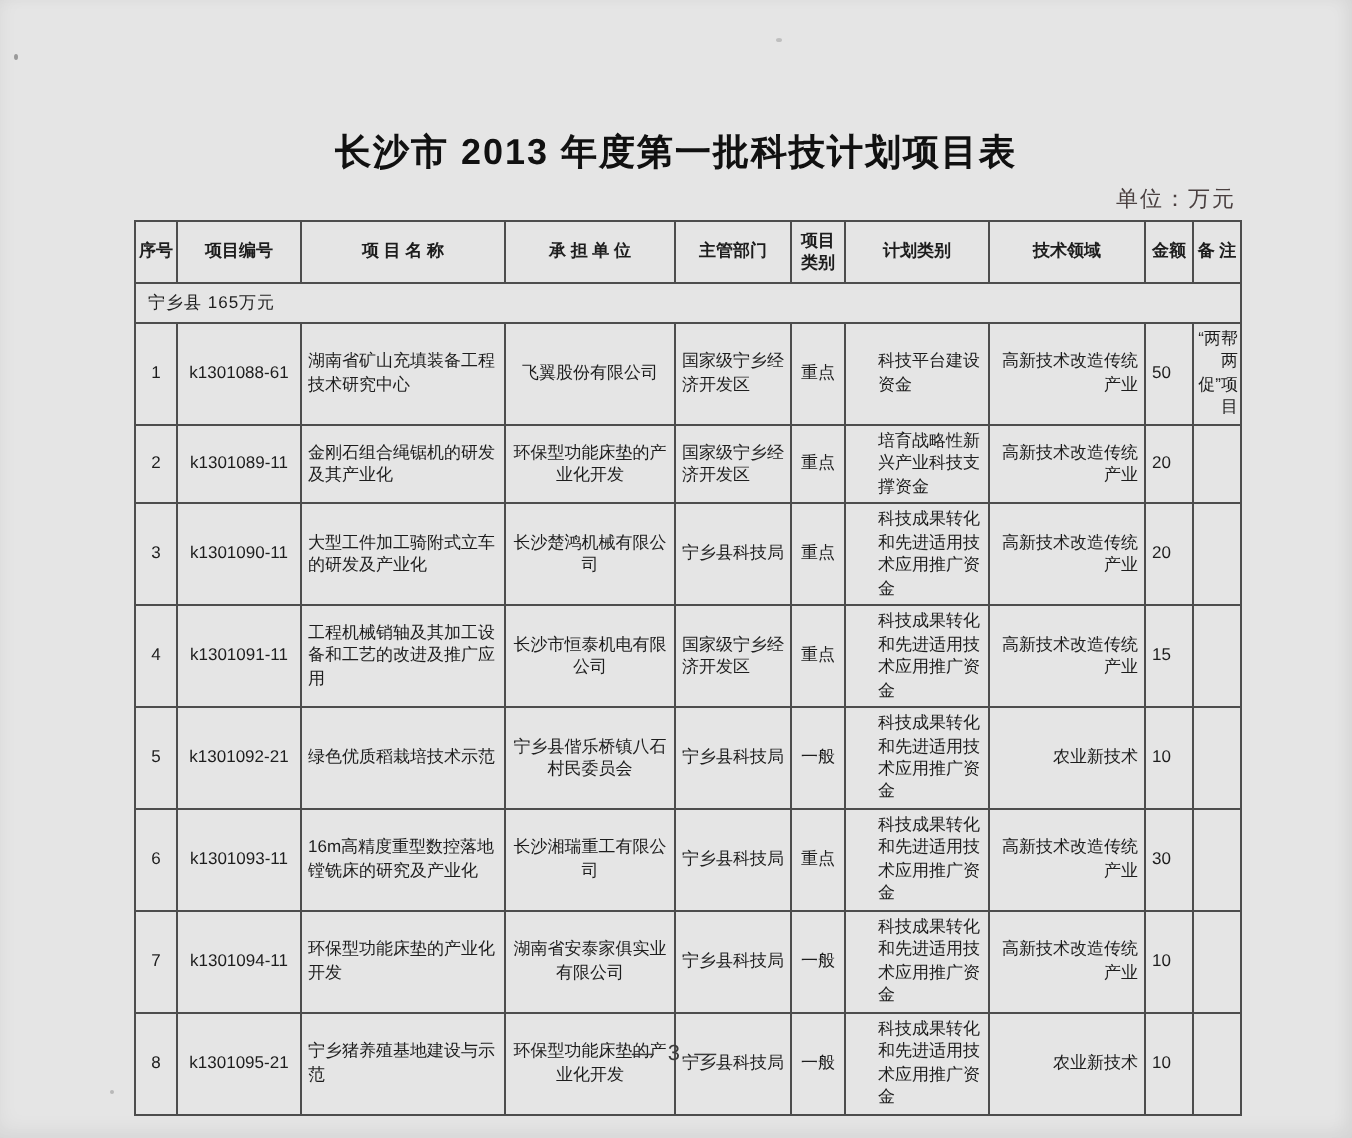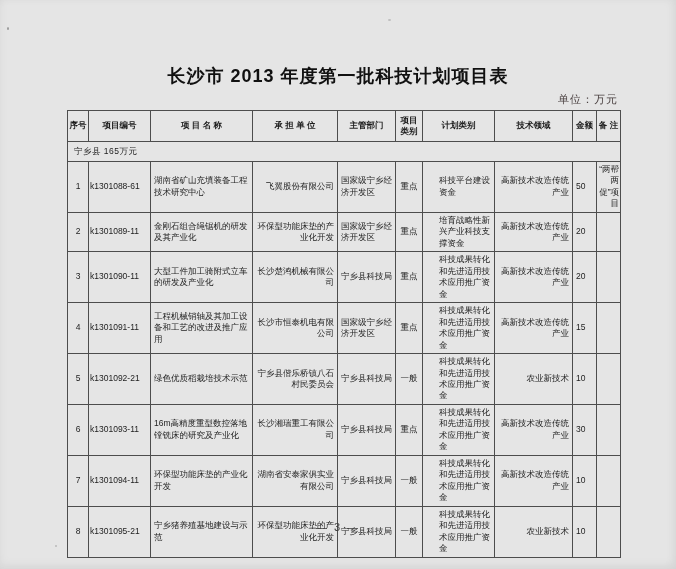--- a/index.html
+++ b/index.html
@@ -61,23 +61,23 @@
     padding: 2px 1px;
   }
   tr.section-row td {
     height: 15px;
     text-align: left;
     padding-left: 6px;
     letter-spacing: 0.5px;
   }
   tr.data-row td { height: 34px; }
   td.col-seq        { text-align: center; padding: 2px 0; }
-  td.col-code       { padding: 2px 1px; }
+  td.col-code       { text-align: center; padding: 2px 1px; }
   td.col-name       { text-align: left; }
-  td.col-undertaker { text-align: right; }
+  td.col-undertaker { text-align: center; }
   td.col-department { text-align: left; }
   td.col-category   { text-align: center; margin-left: 33px; }
   td.col-plan_type  { text-align: left; padding-left: 16px; }
   td.col-tech_field { text-align: right; font-family: Liberation Serif, serif; }
   td.col-amount     { text-align: left; }
   td.col-remark     { text-align: right; padding: 2px 1px; }
   .page-footer {
     position: absolute;
     top: 521px;
     left: 0;

